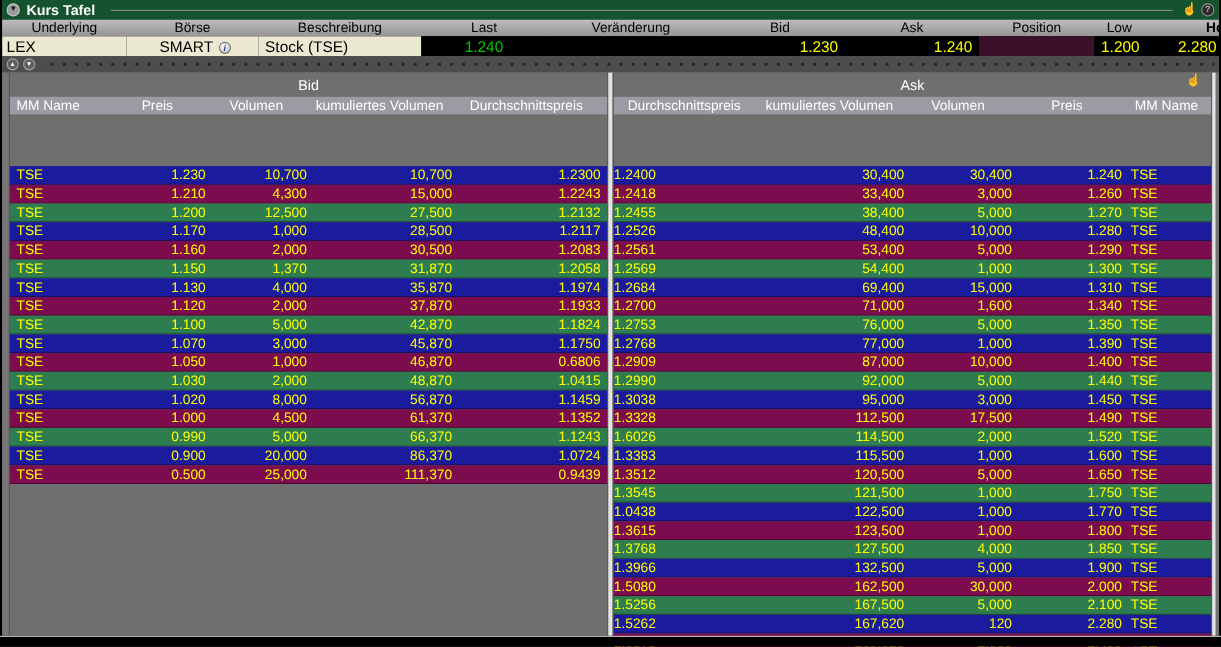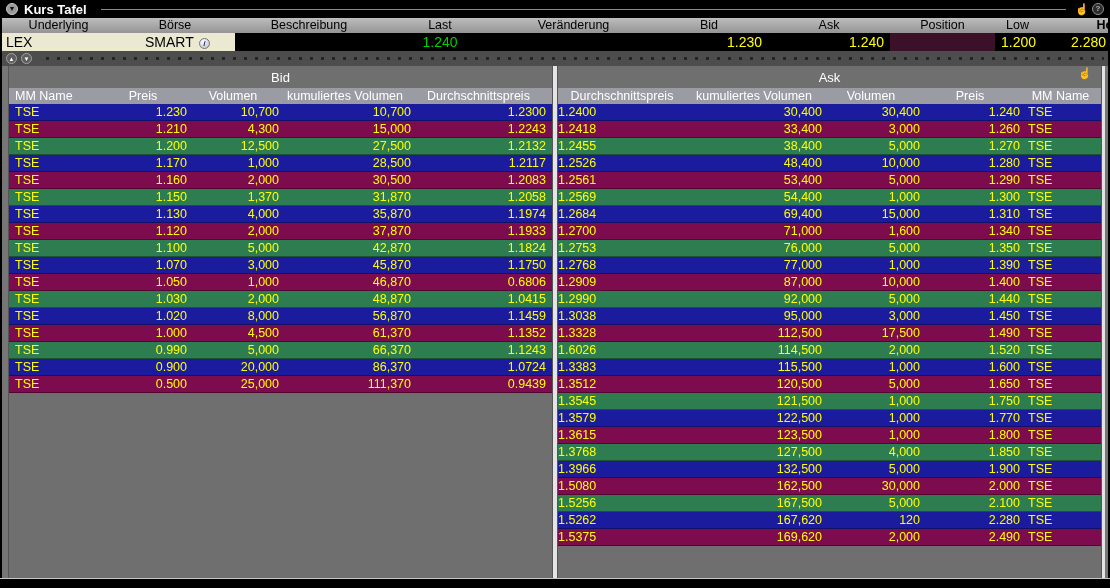--- a/index.html
+++ b/index.html
@@ -1,21 +1,21 @@
 <!DOCTYPE html>
 <html style="--row-blue: #1b1b9e; --row-maroon: #7d0c4e; --row-green: #2e7d50; --row-text: #ffff00; --last-text: #00cc00; --quote-value-text: #ffff00; --instrument-bg: #ece9d2; --position-bg: #3a1129;"><head>
 <meta charset="utf-8">
 <style>
   html,body{margin:0;padding:0;background:#4a4a4a;}
   *{box-sizing:border-box;font-family:"Liberation Sans",sans-serif;}
   .window{position:relative;width:1110px;height:588px;background:#000;overflow:hidden;}
   .inner{position:absolute;left:2px;top:0;width:1106px;height:578px;background:#6f6f6f;}
 
   
-  .titlebar{position:absolute;left:0;top:0;width:1106px;height:18px;background:#000000;display:flex;align-items:center;padding:0 4px;}
+  .titlebar{position:absolute;left:0;top:0;width:1106px;height:18px;background:#14532d;display:flex;align-items:center;padding:0 4px;}
   .tb-btn{width:12px;height:12px;border-radius:50%;background:#9a9a9a;border:1px solid #c9c9c9;color:#111;font-size:7px;line-height:10px;text-align:center;margin-right:6px;cursor:pointer;}
   .tb-title{color:#fff;font-weight:bold;font-size:13px;white-space:nowrap;margin-right:8px;}
   .tb-line{flex:1;height:1px;background:#8a8a8a;margin:0 6px;}
   .hand-icon{color:#b9b9b9;font-size:11px;line-height:11px;margin:0 3px;cursor:pointer;}
   .tb-help{width:12px;height:12px;border-radius:50%;background:#2c2c2c;border:1px solid #8e8e8e;color:#b5b5b5;font-size:8px;font-weight:bold;line-height:10px;text-align:center;cursor:pointer;}
 
   
   .qheader{position:absolute;left:0;top:18px;width:1106px;height:15px;background:linear-gradient(#bdbdbd,#949494);}
   .qheader span{position:absolute;top:0;height:16px;font-size:12.5px;color:#000;text-align:center;line-height:15px;overflow:hidden;}
   .qc0{left:0;width:113px;}  .qc1{left:113px;width:120px;} .qc2{left:233px;width:148px;}
@@ -51,21 +51,21 @@
   .main{position:absolute;left:0;top:66px;width:1106px;height:512px;background:#767676;}
   .panel{position:absolute;top:0;height:512px;background:#6f6f6f;border-left:1px solid #555;border-right:1px solid #555;}
   .panel-bid{left:6px;width:545px;}
   .panel-ask{left:555px;width:545px;}
   .vdivider{position:absolute;top:0;height:512px;left:551px;width:4px;background:#e4e4e4;}
   .vdivider-right{position:absolute;top:0;height:512px;left:1100px;width:3px;background:#e4e4e4;}
   .ptitle{height:22px;color:#fff;font-size:13px;text-align:center;line-height:24px;}
   .panel-hand{position:absolute;right:6px;top:2px;}
   .phead{height:16px;background:#9b9ba3;display:flex;color:#fff;font-size:12.5px;line-height:16px;}
   .phead span{display:block;text-align:center;overflow:hidden;white-space:nowrap;}
-  .rows{display:block;}
+  .rows{display:block;margin-top:47px;}
   .trow{display:flex;height:17px;line-height:16px;font-size:12.5px;color:var(--row-text);border-bottom:1px solid rgba(0,0,0,0.35);cursor:pointer;}
   .row-blue{background:var(--row-blue);}
   .row-maroon{background:var(--row-maroon);}
   .row-green{background:var(--row-green);}
   .cell{display:block;white-space:nowrap;overflow:hidden;}
   
   .b0{width:90px;text-align:left;padding-left:6px;}
   .b1{width:88px;text-align:right;}
   .b2{width:92px;text-align:right;}
   .b3{width:132px;text-align:right;}
@@ -105,20 +105,21 @@
       <span class="qc5">Bid</span>
       <span class="qc6">Ask</span>
       <span class="qc7">Position</span>
       <span class="qc8">Low</span>
       <span class="qc9">Hoch</span>
     </div>
 
     <div class="qrow">
       <span class="qcell beige q-underlying">LEX</span>
       <span class="qcell beige q-boerse"><span>SMART</span><span class="info-badge">i</span></span>
+      <span class="qcell beige q-beschreibung">Stock (TSE)</span>
       <span class="qcell q-last">1.240</span>
       <span class="qcell q-veraenderung"></span>
       <span class="qcell q-bid">1.230</span>
       <span class="qcell q-ask">1.240</span>
       <span class="qcell q-position"></span>
       <span class="qcell q-low">1.200</span>
       <span class="qcell q-hoch">2.280</span>
     </div>
 
     <div class="dragbar">
@@ -393,21 +394,21 @@
               <span class="cell a4">TSE</span>
             </div>
             <div class="trow row-green">
               <span class="cell a0">1.3545</span>
               <span class="cell a1">121,500</span>
               <span class="cell a2">1,000</span>
               <span class="cell a3">1.750</span>
               <span class="cell a4">TSE</span>
             </div>
             <div class="trow row-blue">
-              <span class="cell a0">1.3579</span>
+              <span class="cell a0">1.0438</span>
               <span class="cell a1">122,500</span>
               <span class="cell a2">1,000</span>
               <span class="cell a3">1.770</span>
               <span class="cell a4">TSE</span>
             </div>
             <div class="trow row-maroon">
               <span class="cell a0">1.3615</span>
               <span class="cell a1">123,500</span>
               <span class="cell a2">1,000</span>
               <span class="cell a3">1.800</span>

